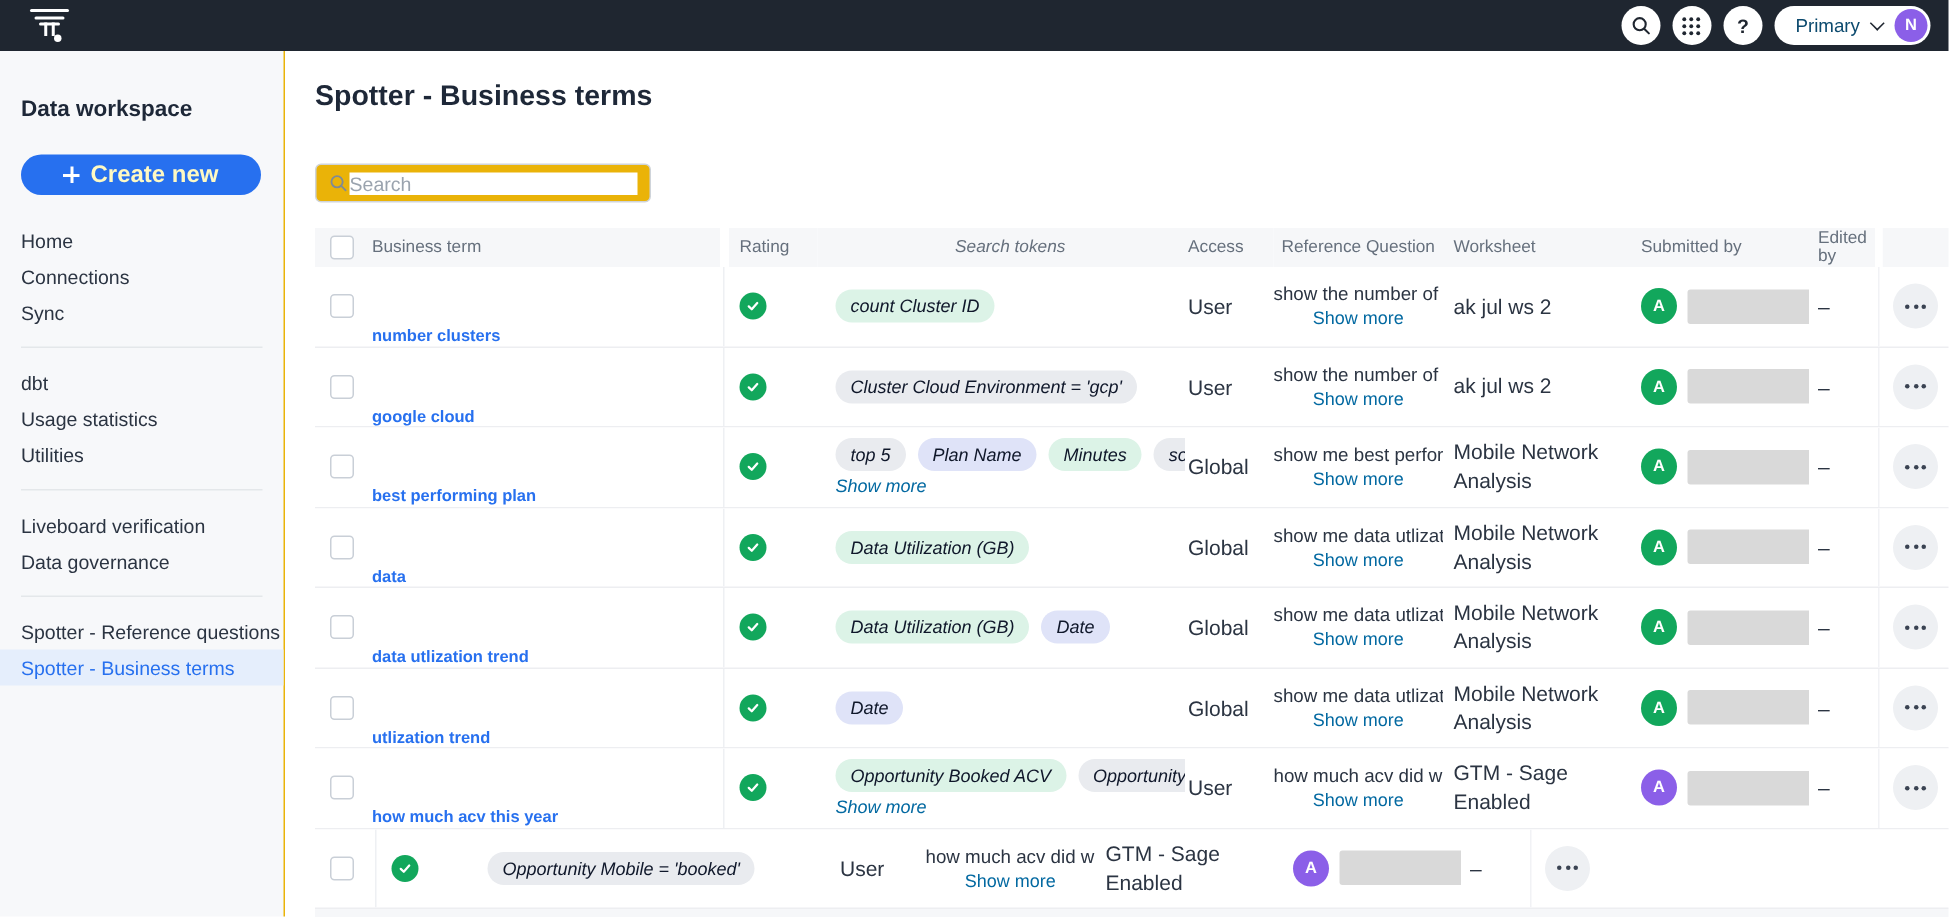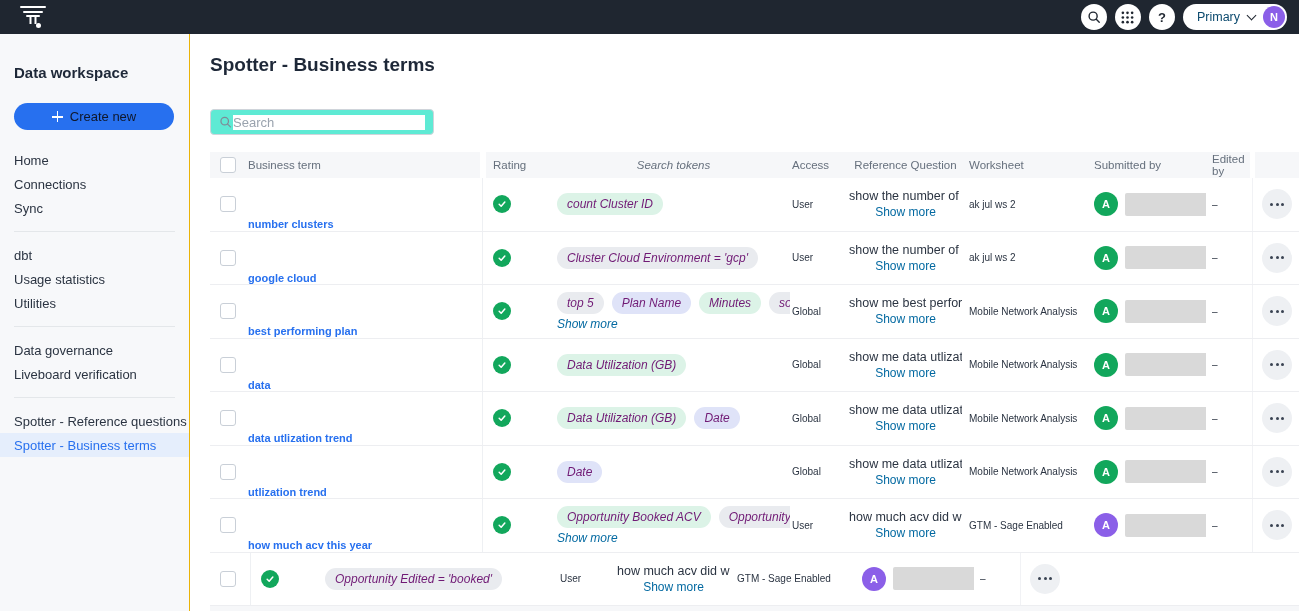--- a/index.html
+++ b/index.html
@@ -26,36 +26,36 @@
   .chevron { width: 7px; height: 7px; border-right: 1.6px solid #1F2630; border-bottom: 1.6px solid #1F2630;
              transform: rotate(45deg); margin-top: -3px; }
   .avatar-sm { width: 22px; height: 22px; border-radius: 50%; display: flex; align-items: center; justify-content: center;
                color: #fff; font-size: 11px; font-weight: 700; }
 
   
   .sidebar { position: absolute; top: 34px; left: 0; width: 190px; height: 577px; background: #F7F8FA;
              border-right: 1px solid #eab308; padding-top: 30px; }
   .ws-title { font-size: 15px; font-weight: 700; color: #1E2838; padding: 0 14px; margin-bottom: 22px; }
   .create-btn { display: flex; align-items: center; justify-content: center; gap: 7px; width: 160px; height: 27px;
-                margin: 0 14px 18px 14px; background: #2770EF; color: #0f172a; border: none; border-radius: 14px;
-                font-size: 13px; cursor: pointer; font-family: inherit; }
+                margin: 0 14px 18px 14px; background: #2770EF; color: #fef9c3; border: none; border-radius: 14px;
+                font-size: 16px; cursor: pointer; font-family: inherit; font-weight: bold; }
   .plus-icon { position: relative; width: 11px; height: 11px; }
   .plus-icon::before, .plus-icon::after { content: ""; position: absolute; background: #fff; }
   .plus-icon::before { left: 5px; top: 0; width: 1.6px; height: 11px; }
   .plus-icon::after { left: 0; top: 5px; width: 11px; height: 1.6px; }
   .nav-item { height: 24px; display: flex; align-items: center; padding: 0 14px; font-size: 13px; color: #2B3442;
               cursor: pointer; white-space: nowrap; }
   .nav-item.selected { background: #E5EEFC; color: #2770EF; }
   .nav-divider { height: 1px; background: #E4E7EA; margin: 11px 14px; }
 
   
   .main { position: absolute; top: 34px; left: 190px; width: 1109px; height: 577px; background: #fff; padding: 20px 0 0 20px; }
   .page-title { font-size: 19px; font-weight: 700; color: #1E2838; margin-bottom: 33px; }
   .search-box { width: 224px; height: 26px; border: 1px solid #CFD4DA; border-radius: 4px; display: flex;
-                align-items: center; padding: 0 8px; gap: 1px; background: #5eead4; margin-bottom: 17px; margin-top: 30px; }
+                align-items: center; padding: 0 8px; gap: 1px; background: #eab308; margin-bottom: 17px; margin-top: 30px; }
   .search-box input { border: none; outline: none; font-size: 13px; color: #2B3442; width: 100%; font-family: inherit; }
   .search-box input::placeholder { color: #9AA3AE; }
 
   
   .table { width: 1089px; }
   .thead { display: flex; height: 26px; }
   .thead .cell { background: #F6F7F9; display: flex; align-items: center; font-size: 11.5px; color: #66707D; }
   .row { display: flex; height: 53.5px; border-bottom: 1px solid #EDEEF1; background: #fff; }
   .cell { flex: 0 0 auto; display: flex; align-items: center; overflow: hidden; }
   .c-check { width: 38px; padding-left: 10px; }
@@ -75,25 +75,25 @@
   .c-actions { width: 44px; justify-content: center; }
   .thead .c-gap1, .thead .c-gap2 { background: #fff; }
   .thead .c-actions { background: #F6F7F9; }
 
   .checkbox { width: 16px; height: 16px; border: 1.5px solid #C9CFD7; border-radius: 3px; background: #fff; cursor: pointer; }
   .term-link { font-size: 11px; font-weight: 700; color: #2770EF; text-decoration: none; cursor: pointer; white-space: nowrap; margin-top: 40px; }
   .rating-badge { width: 18px; height: 18px; border-radius: 50%; background: #12A75C; display: flex;
                   align-items: center; justify-content: center; flex: 0 0 auto; }
   .tokens-line { display: flex; gap: 8px; max-width: 100%; }
   .token { height: 22px; line-height: 22px; padding: 0 10px; border-radius: 12px; font-size: 12px;
-           color: #701a75; white-space: nowrap; flex: 0 0 auto; }
+           color: #0f172a; white-space: nowrap; flex: 0 0 auto; }
   .tok-green { background: #DCF3E7; }
   .tok-blue  { background: #DFE3F8; }
   .tok-gray  { background: #E9EBEF; }
-  .body-text { font-size: 10px; color: #2B3442; white-space: nowrap; }
+  .body-text { font-size: 14px; color: #2B3442; white-space: nowrap; }
   .q-text { font-size: 12.5px; color: #2B3442; white-space: nowrap; max-width: 113px; overflow: hidden; }
   .show-more { font-size: 12px; color: #0369a1; cursor: pointer; text-decoration: none; }
   .q-more { align-self: center; }
   .avatar { width: 24px; height: 24px; border-radius: 50%; display: flex; align-items: center; justify-content: center;
             color: #fff; font-size: 11px; font-weight: 700; flex: 0 0 auto; }
   .av-green { background: #12A75C; }
   .av-purple { background: #8B5FE8; }
   .redacted { width: 83px; height: 23px; background: #D9D9D9; border-radius: 2px; flex: 0 0 auto; }
   .more-btn { width: 30px; height: 30px; border-radius: 50%; background: #EEF0F3; border: none; cursor: pointer;
               display: flex; align-items: center; justify-content: center; gap: 2.5px; }
@@ -148,22 +148,22 @@
   </button>
   <div id="sidebar-sections">
       <div class="nav-item">Home</div>
       <div class="nav-item">Connections</div>
       <div class="nav-item">Sync</div>
       <div class="nav-divider"></div>
       <div class="nav-item">dbt</div>
       <div class="nav-item">Usage statistics</div>
       <div class="nav-item">Utilities</div>
       <div class="nav-divider"></div>
+      <div class="nav-item">Liveboard verification</div>
       <div class="nav-item">Data governance</div>
-      <div class="nav-item">Liveboard verification</div>
       <div class="nav-divider"></div>
       <div class="nav-item">Spotter - Reference questions</div>
       <div class="nav-item selected">Spotter - Business terms</div>
     </div>
 </div>
 
 <div class="main">
   <div class="page-title">Spotter - Business terms</div>
   <div class="search-box">
     <svg width="14" height="14" viewBox="0 0 16 16" fill="none">
@@ -539,21 +539,21 @@
     <div class="cell c-gap1"></div>
     <div class="cell c-rating">
       <span class="rating-badge">
         <svg width="10" height="10" viewBox="0 0 12 12" fill="none">
                 <path d="M2.6 6.3 L5 8.6 L9.4 3.6" stroke="#fff" stroke-width="1.8" stroke-linecap="round" stroke-linejoin="round"></path>
               </svg>
       </span>
     </div>
     <div class="cell c-tokens">
       <div class="tokens-line">
-              <span class="token tok-gray">Opportunity Edited = 'booked'</span>
+              <span class="token tok-gray">Opportunity Mobile = 'booked'</span>
             </div>
 
     </div>
     <div class="cell c-access">
             <span class="body-text">User</span>
           </div>
     <div class="cell c-question">
       <span class="q-text">how much acv did w</span>
       <a class="show-more q-more">Show more</a>
     </div>

